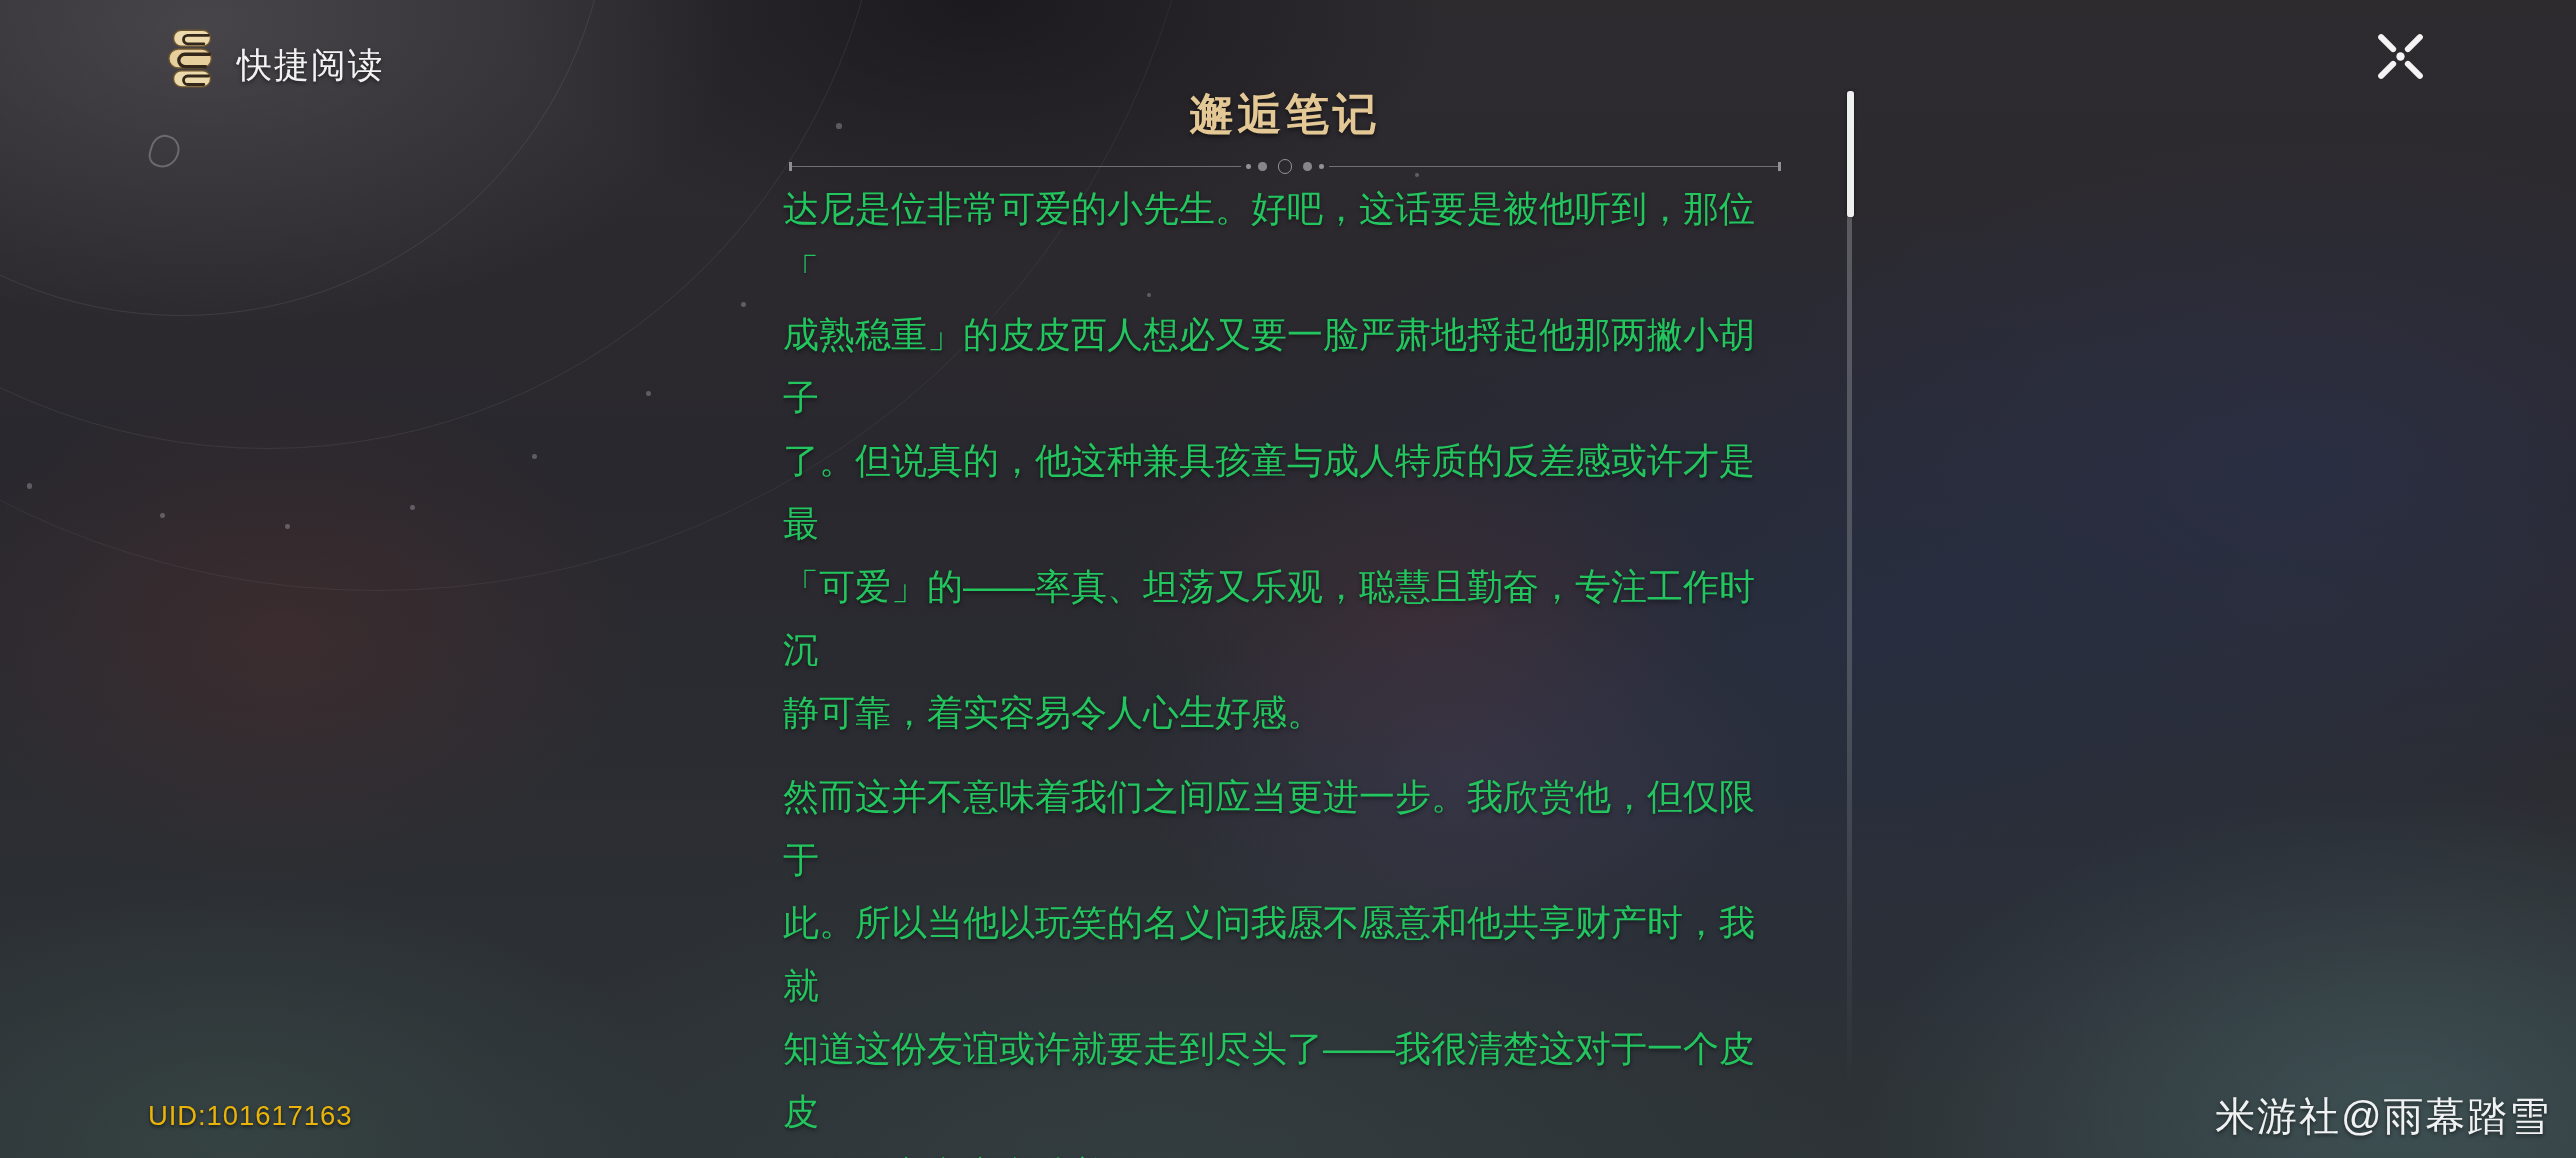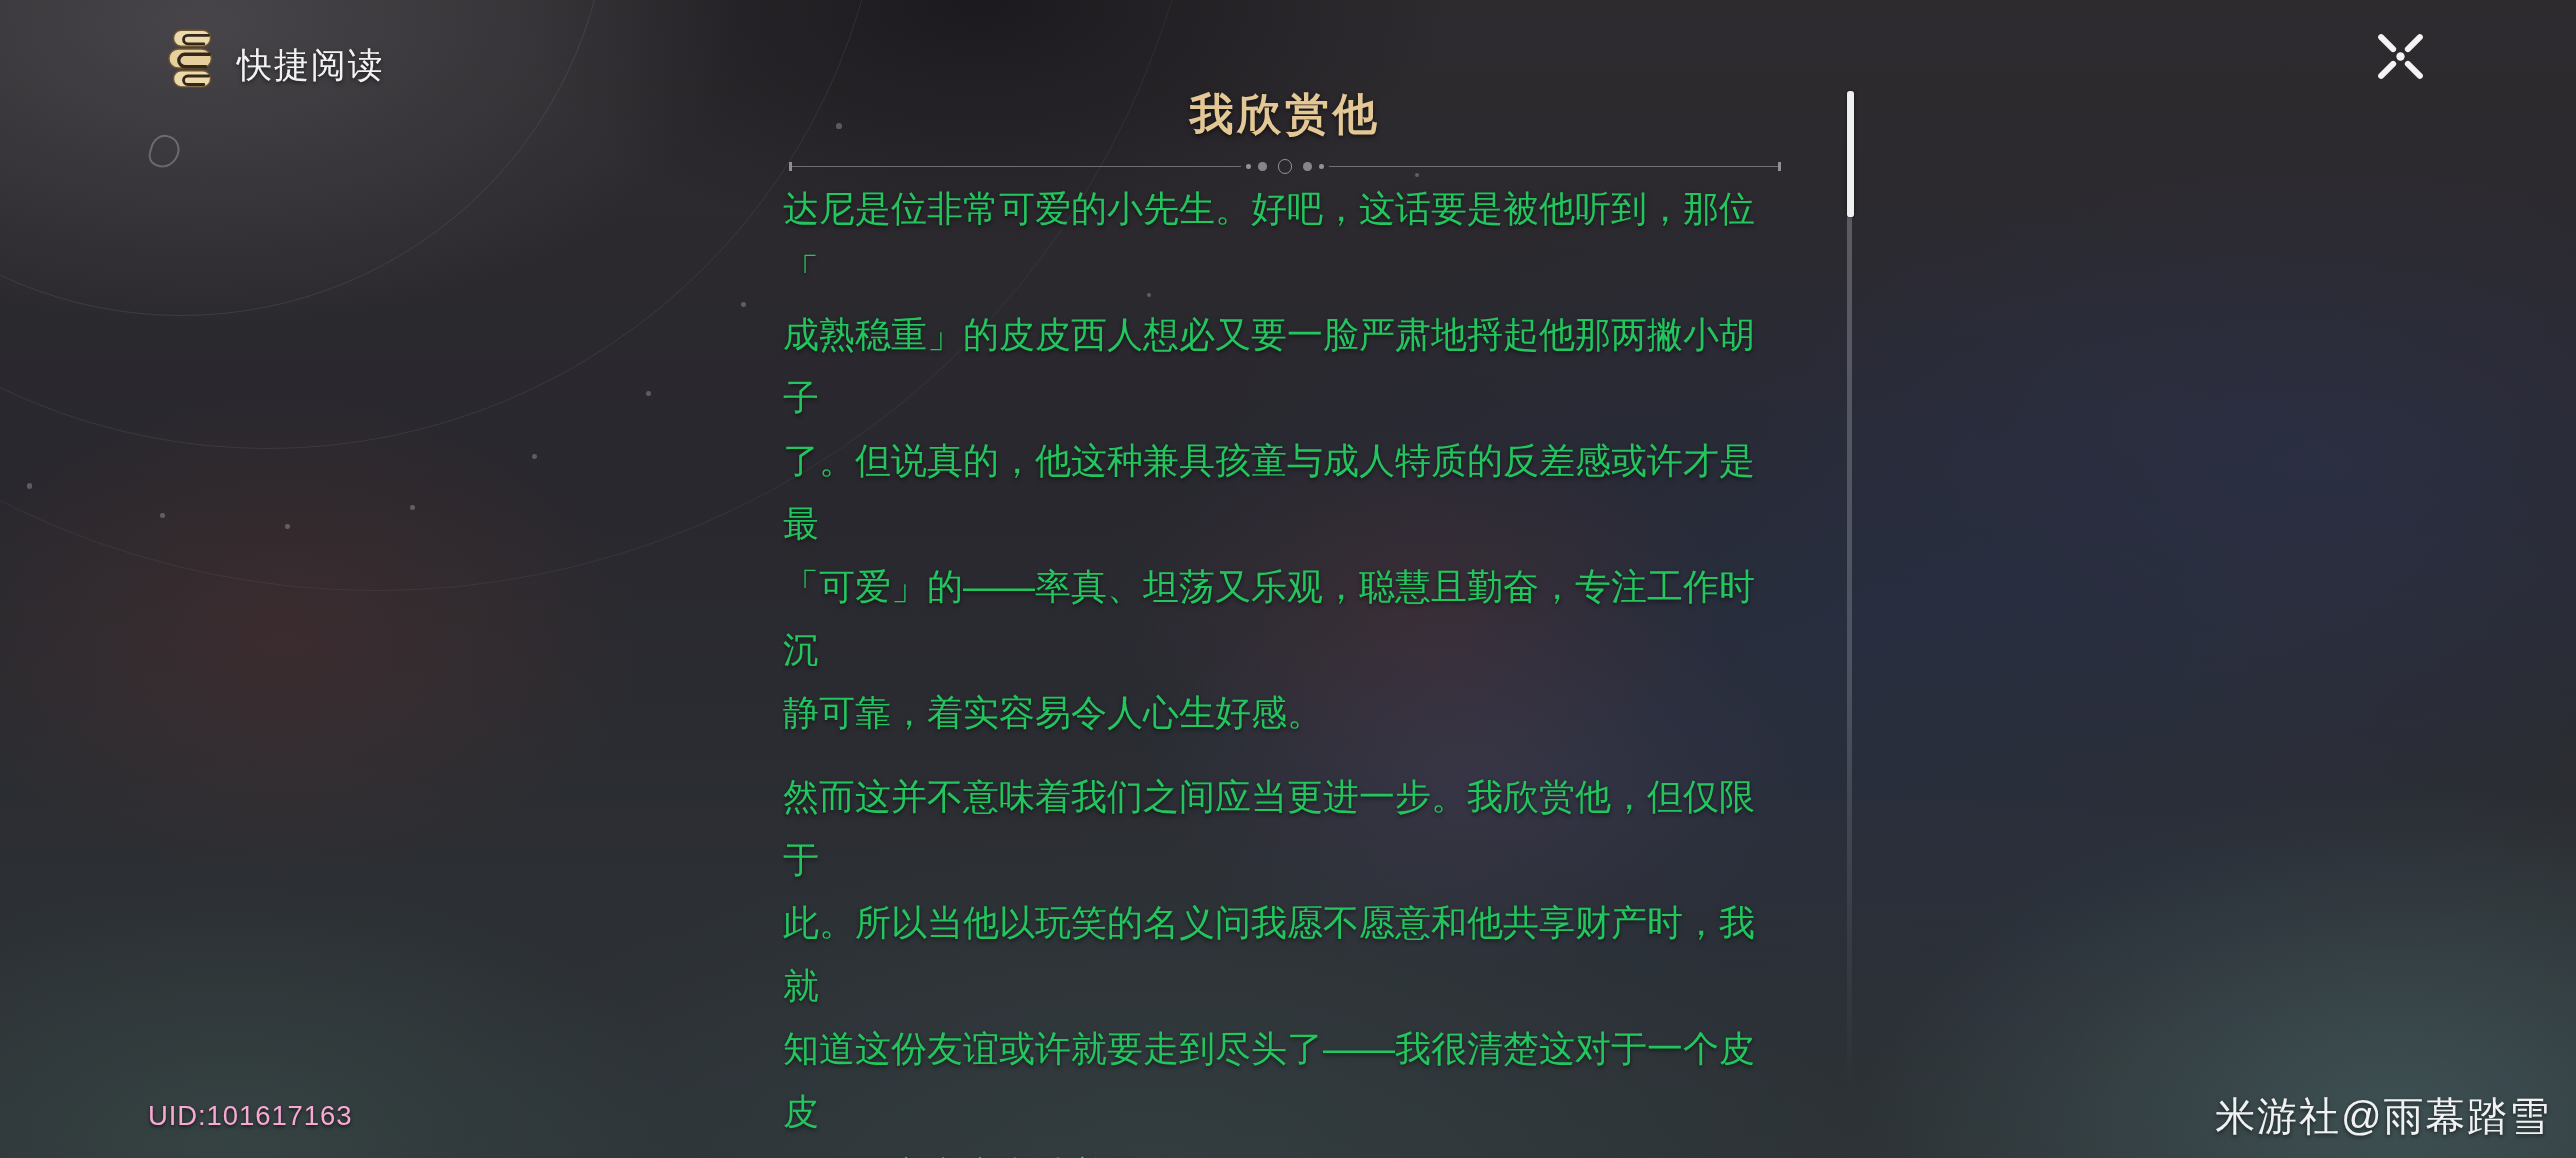--- a/index.html
+++ b/index.html
@@ -55,21 +55,21 @@
   .para{margin:0 0 21px 0;font-size:36px;line-height:63px;color:#22c55e;
     white-space:pre-line;text-shadow:0 1.9px 4.7px rgba(0,0,0,0.55);}
 
   
   .scroll-track{position:absolute;left:1847px;top:95px;width:4.7px;height:992px;
     background:linear-gradient(180deg,rgba(135,140,144,0.55) 0%,rgba(135,140,144,0.38) 60%,rgba(135,140,144,0) 100%);}
   .scroll-thumb{position:absolute;left:1847px;top:91px;width:6.6px;height:126px;border-radius:2.8px;
     background:#eef0f0;box-shadow:0 0 3.8px rgba(0,0,0,0.5);}
 
   
-  .uid{position:absolute;left:148px;top:1100px;font-size:27.5px;color:#f9a8d4;
+  .uid{position:absolute;left:148px;top:1100px;font-size:27.5px;color:#eab308;
     text-shadow:0 1.9px 3.8px rgba(0,0,0,0.6);letter-spacing:0.9px;}
   .watermark{position:absolute;right:25px;top:1089px;font-size:40px;color:#f0f1f2;
     text-shadow:0 1.9px 4.7px rgba(0,0,0,0.55);letter-spacing:1.9px;}
 </style>
 </head>
 <body>
 
 <div class="orbit o1"></div>
 <div class="orbit o2"></div>
 <div class="orbit o3"></div>
@@ -105,21 +105,21 @@
         <line x1="11" y1="11" x2="24" y2="24"></line>
         <line x1="53" y1="11" x2="40" y2="24"></line>
         <line x1="11" y1="53" x2="24" y2="40"></line>
         <line x1="53" y1="53" x2="40" y2="40"></line>
       </g>
       <circle cx="32" cy="32" r="4.5" fill="#f4f4f5"></circle>
     </svg>
   </span>
 </button>
 
-<div class="title">我欣赏他</div>
+<div class="title">邂逅笔记</div>
 <div class="divider">
   <span class="d-cap"></span>
     <span class="d-line"></span>
   <span class="d-dot-s"></span>
     <span class="d-dot-b"></span>
   <span class="d-ring"></span>
   <span class="d-dot-b"></span>
     <span class="d-dot-s"></span>
   <span class="d-line"></span>
     <span class="d-cap"></span>

